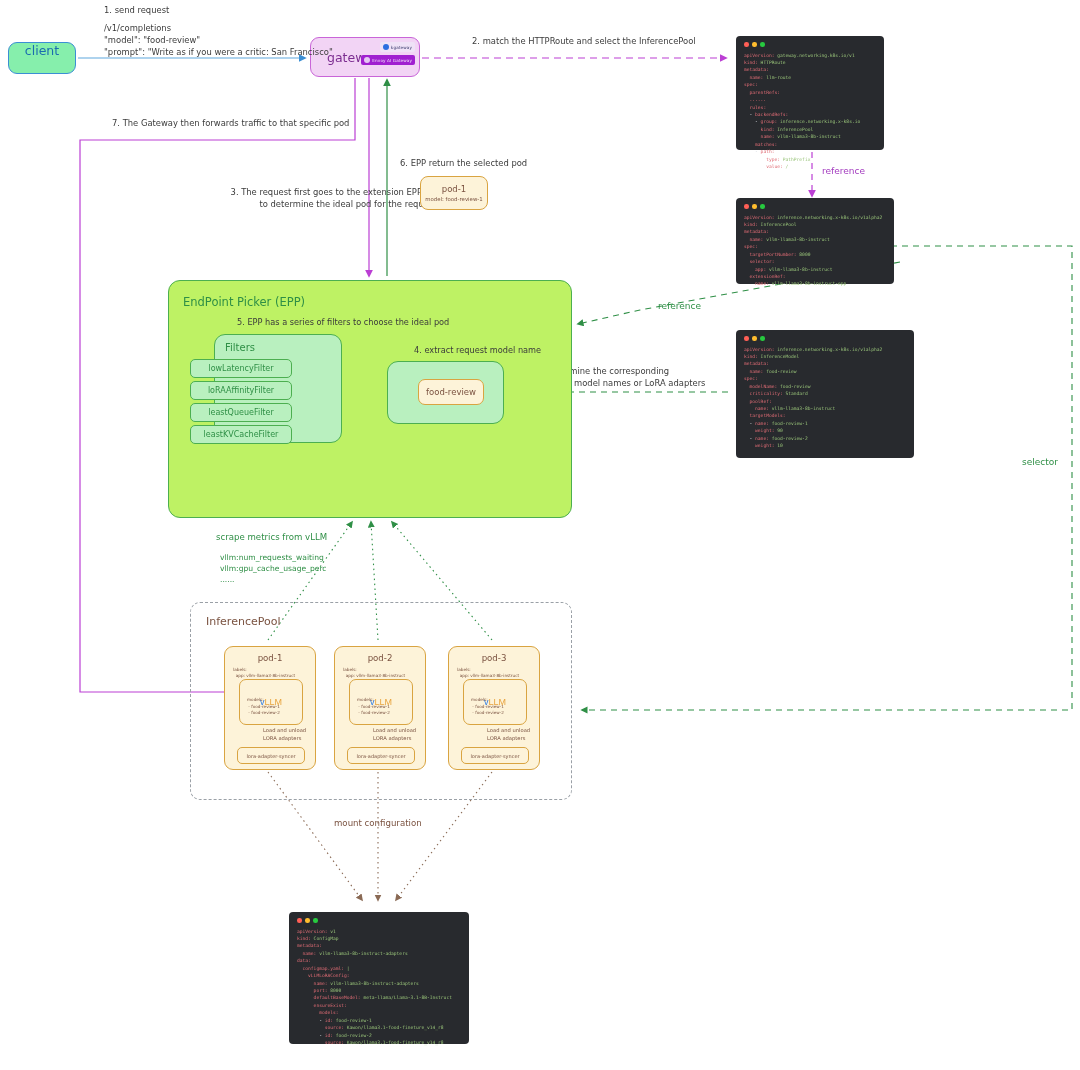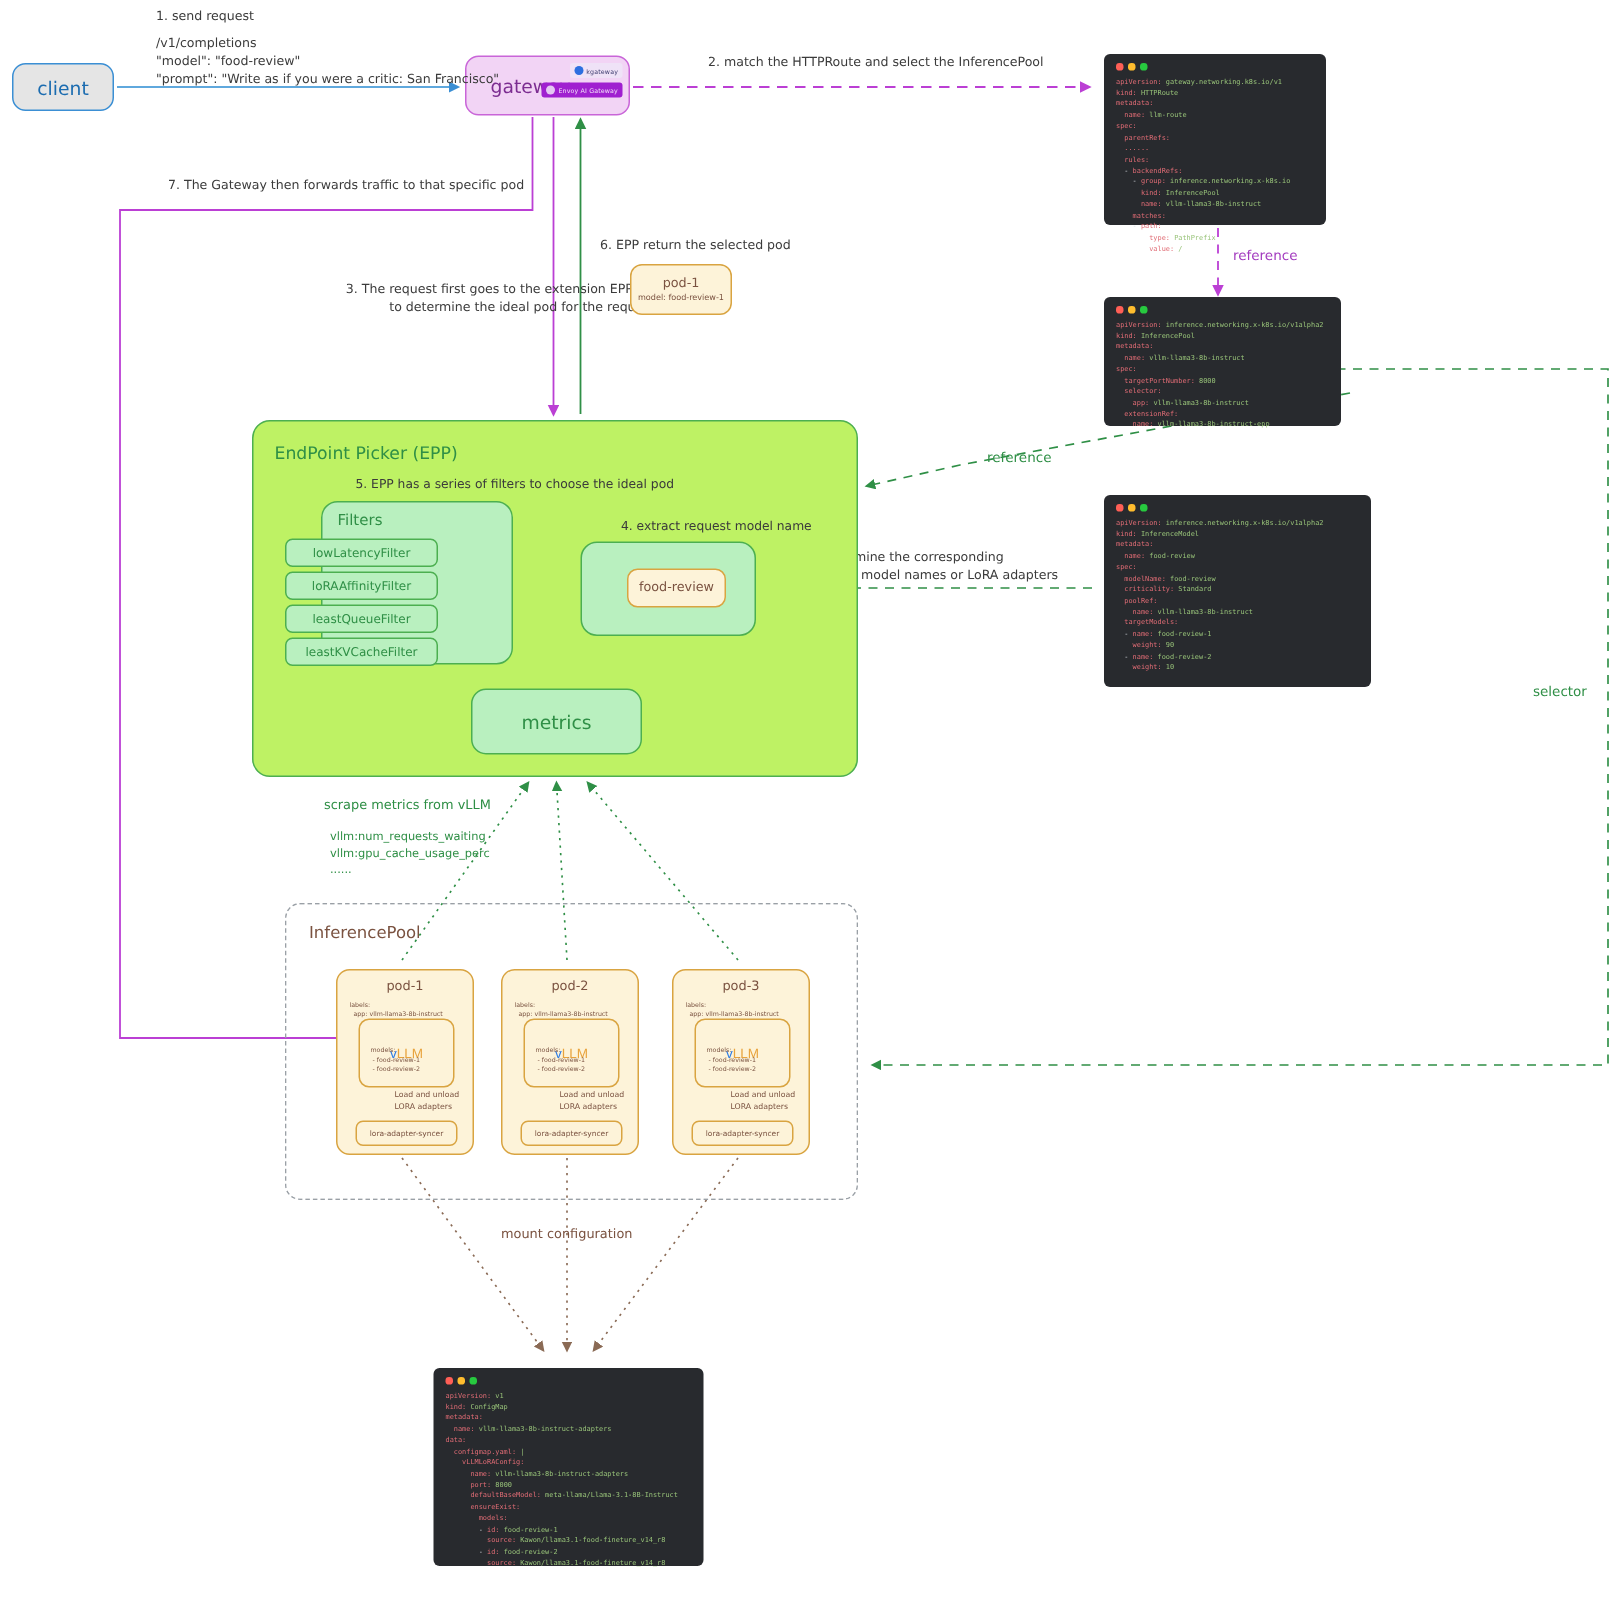--- a/index.html
+++ b/index.html
@@ -4,22 +4,22 @@
 <style>
   html,body{margin:0;padding:0;background:#ffffff;}
   body{width:1080px;height:1070px;position:relative;overflow:hidden;
        font-family:"DejaVu Sans", sans-serif;}
   .canvas{position:absolute;inset:0;}
   svg.wires{position:absolute;left:0;top:0;width:1080px;height:1070px;pointer-events:none;}
 
   .node{position:absolute;box-sizing:border-box;}
 
   
-  .client{left:8px;top:42px;width:68px;height:32px;background:#e5e5e5;
-          border:1.6px solid #3b8fd4;border-radius:9px;display:flex;align-items:center;
+  .client{left:8px;top:42px;width:68px;height:32px;background:#86efac;
+          border:1.6px solid #3b8fd4;border-radius:9px;display:flex;align-items:flex-start;
           justify-content:center;color:#1b6cb0;font-size:12.5px;}
 
   
   .gateway{left:310px;top:37px;width:110px;height:40px;background:#f2d4f5;
            border:1.6px solid #c965d8;border-radius:9px;}
   .gw-label{position:absolute;left:16px;top:12px;font-size:12.5px;color:#7c2d91;}
   .badge{position:absolute;right:4px;height:10px;border-radius:2px;display:flex;
          align-items:center;gap:2px;padding:0 3px;box-sizing:border-box;}
   .badge1{top:4px;background:#efe2f7;}
   .badge2{top:17px;background:#a020d0;}
@@ -203,21 +203,20 @@
     </div>
     <div class="fchip" style="top:78px;">lowLatencyFilter</div>
     <div class="fchip" style="top:100px;">loRAAffinityFilter</div>
     <div class="fchip" style="top:122px;">leastQueueFilter</div>
     <div class="fchip" style="top:144px;">leastKVCacheFilter</div>
 
     <div class="extract-label">4. extract request model name</div>
     <div class="extract"></div>
     <div class="foodchip">food-review</div>
 
-    <div class="metrics">metrics</div>
   </div>
 
   <div class="node pool"></div>
   <div class="pool-title" style="position:absolute;">InferencePool</div>
 
   <div class="pod" style="left:224px;">
     <div class="pod-name">pod-1</div>
     <div class="pod-labels">labels:
   app: vllm-llama3-8b-instruct</div>
     <div class="vllm">

